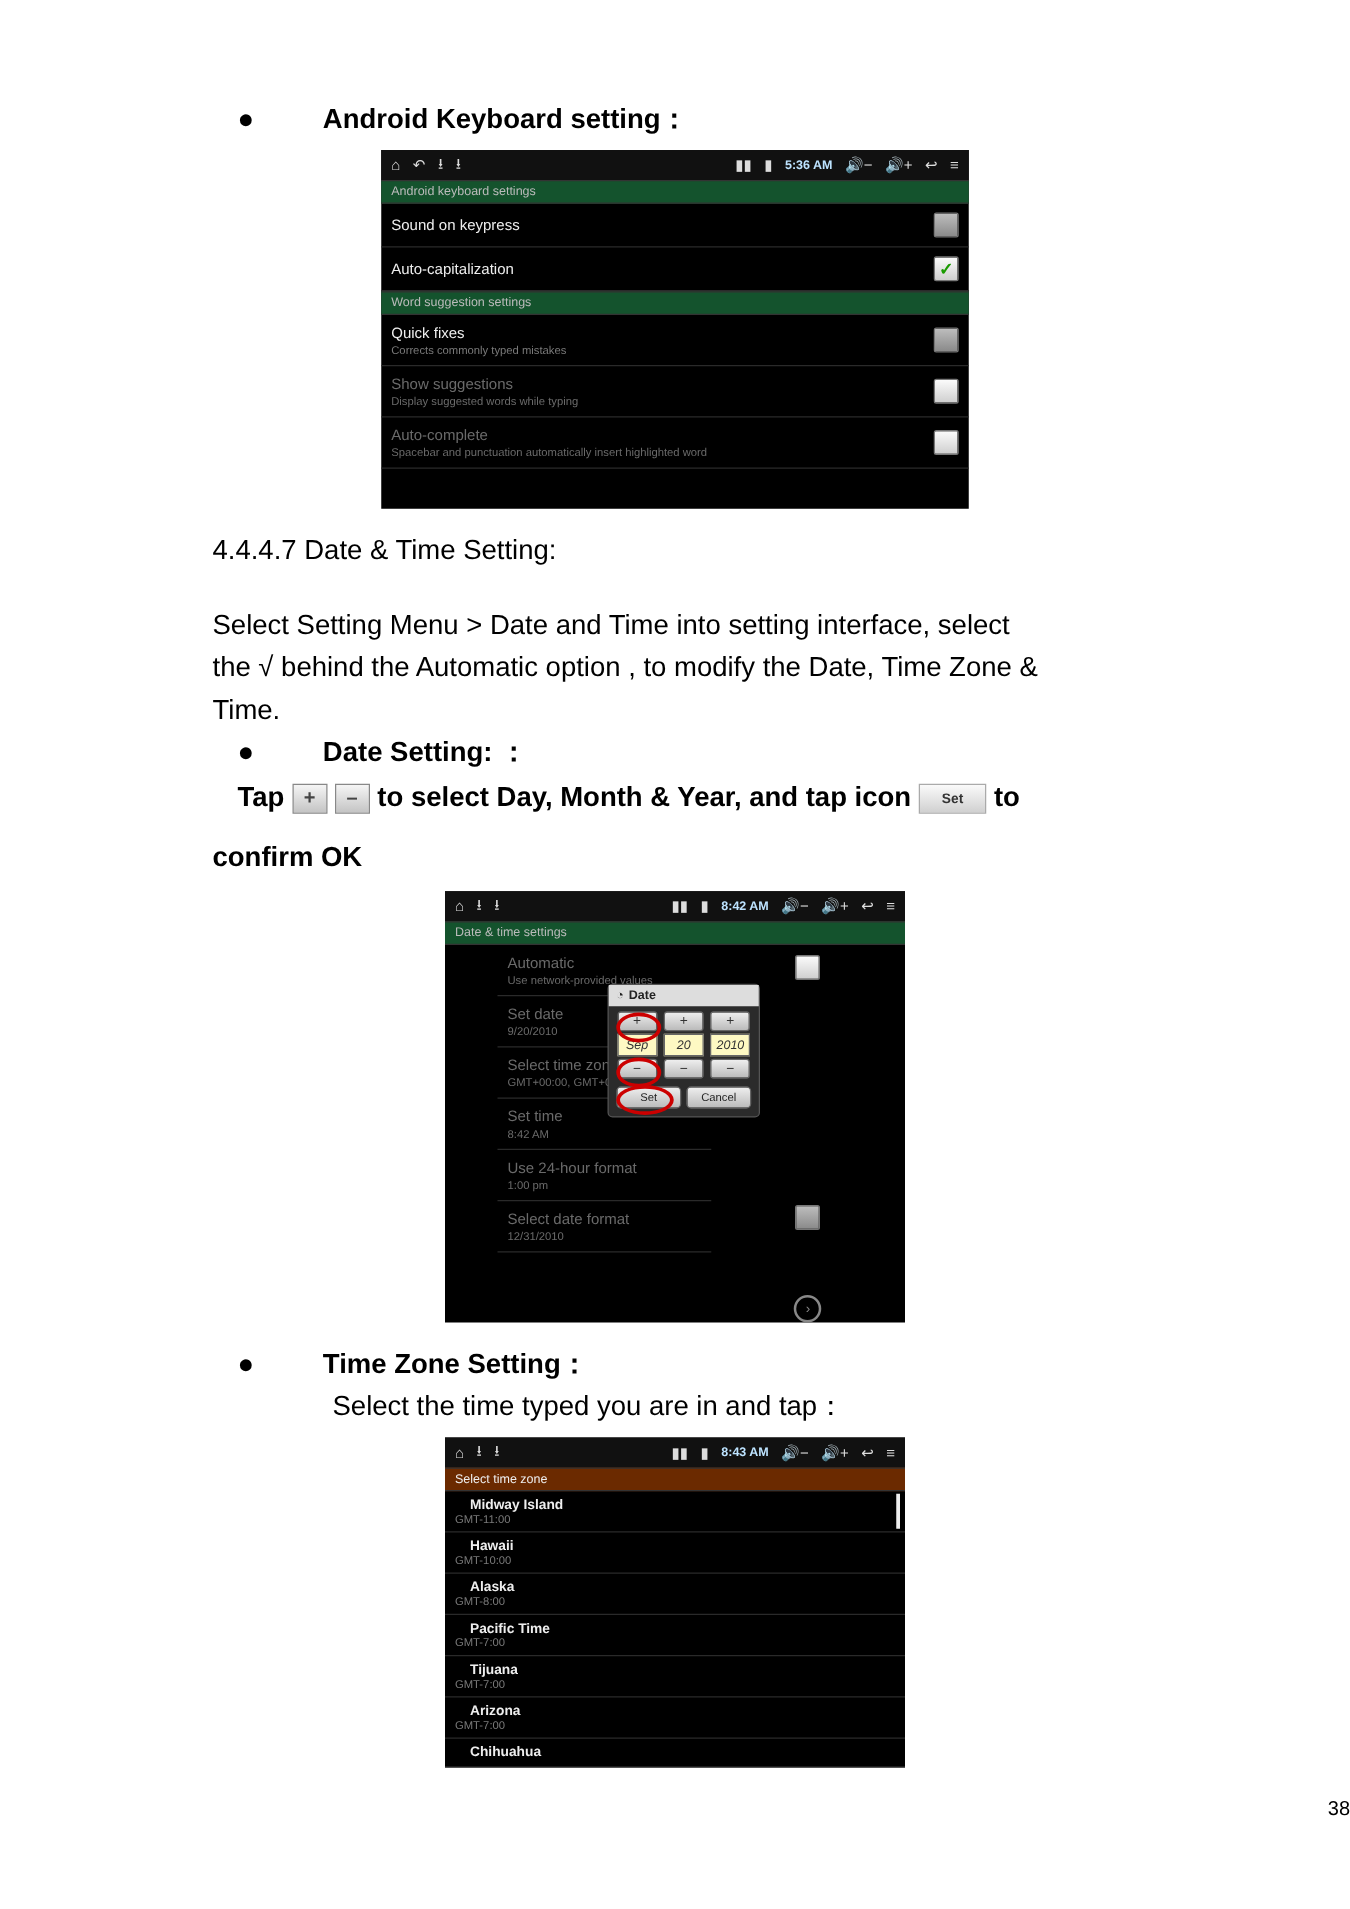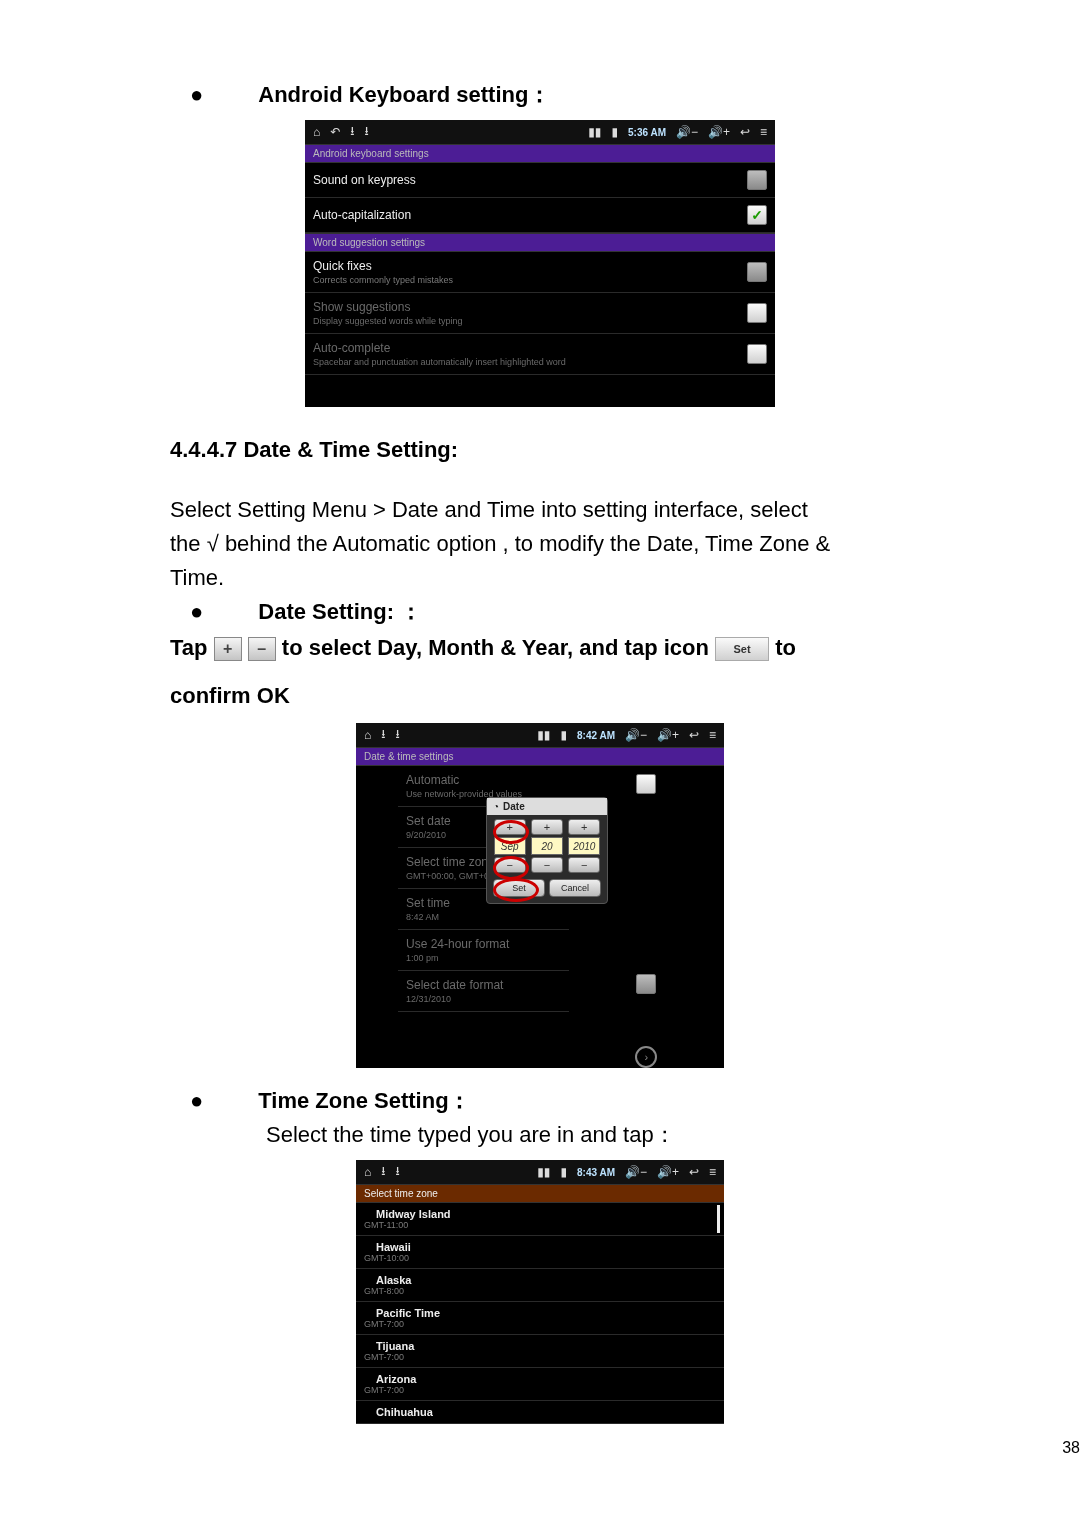--- a/index.html
+++ b/index.html
@@ -25,23 +25,23 @@
     font-size: 22px;
     margin-left: 20px;
     margin-right: 55px;
     line-height: 1;
   }
   .bold-head {
     font-weight: bold;
     font-size: 22px;
   }
   .section-num-head {
-    font-weight: bold;
+    font-weight: normal;
     font-size: 22px;
-    margin-top: 30px;
+    margin-top: 20px;
     margin-bottom: 30px;
   }
   .body-text {
     font-size: 22px;
     line-height: 1.55;
     text-align: justify;
     margin: 0;
   }
   .indent-text {
     font-size: 22px;
@@ -76,21 +76,21 @@
     background: #111;
     font-size: 10px;
     color: #ddd;
   }
   .statusbar .grow { flex: 1; }
   .statusbar .clock { color: #bde3ff; font-weight: bold; }
   .sb-icon { color: #ddd; font-size: 12px; }
   .sb-home { font-size: 12px; }
 
   .subheader {
-    background: #4c1d95;
+    background: #14532d;
     color: #bbb;
     font-size: 10px;
     padding: 3px 8px;
     border-top: 1px solid #333;
     border-bottom: 1px solid #333;
   }
   .row {
     display: flex;
     align-items: center;
     padding: 7px 8px;
@@ -276,21 +276,21 @@
 
   <p class="body-text">Select  Setting  Menu  &gt;  Date  and  Time  into  setting  interface,  select</p>
   <p class="body-text">the √ behind the Automatic option , to modify the Date, Time Zone &amp;</p>
   <p class="body-text">Time.</p>
 
   <div class="bullet-line" style="margin-top:2px;">
     <span class="bullet">●</span>
     <span class="bold-head">Date Setting:  ：</span>
   </div>
 
-  <p class="body-text" style="font-weight:bold;">
+  <p class="body-text" style="font-weight:bold;margin-left:20px;">
     <span>Tap </span>
     <span class="mini-btn">+</span>
     <span class="mini-btn">–</span>
     <span> to select Day, Month &amp; Year, and tap icon </span>
     <span class="mini-set">Set</span>
     <span> to</span>
   </p>
   <p class="body-text" style="font-weight:bold; margin-top:14px;">confirm OK</p>
 
   <div class="screenshot ss-med" style="position:relative;">

